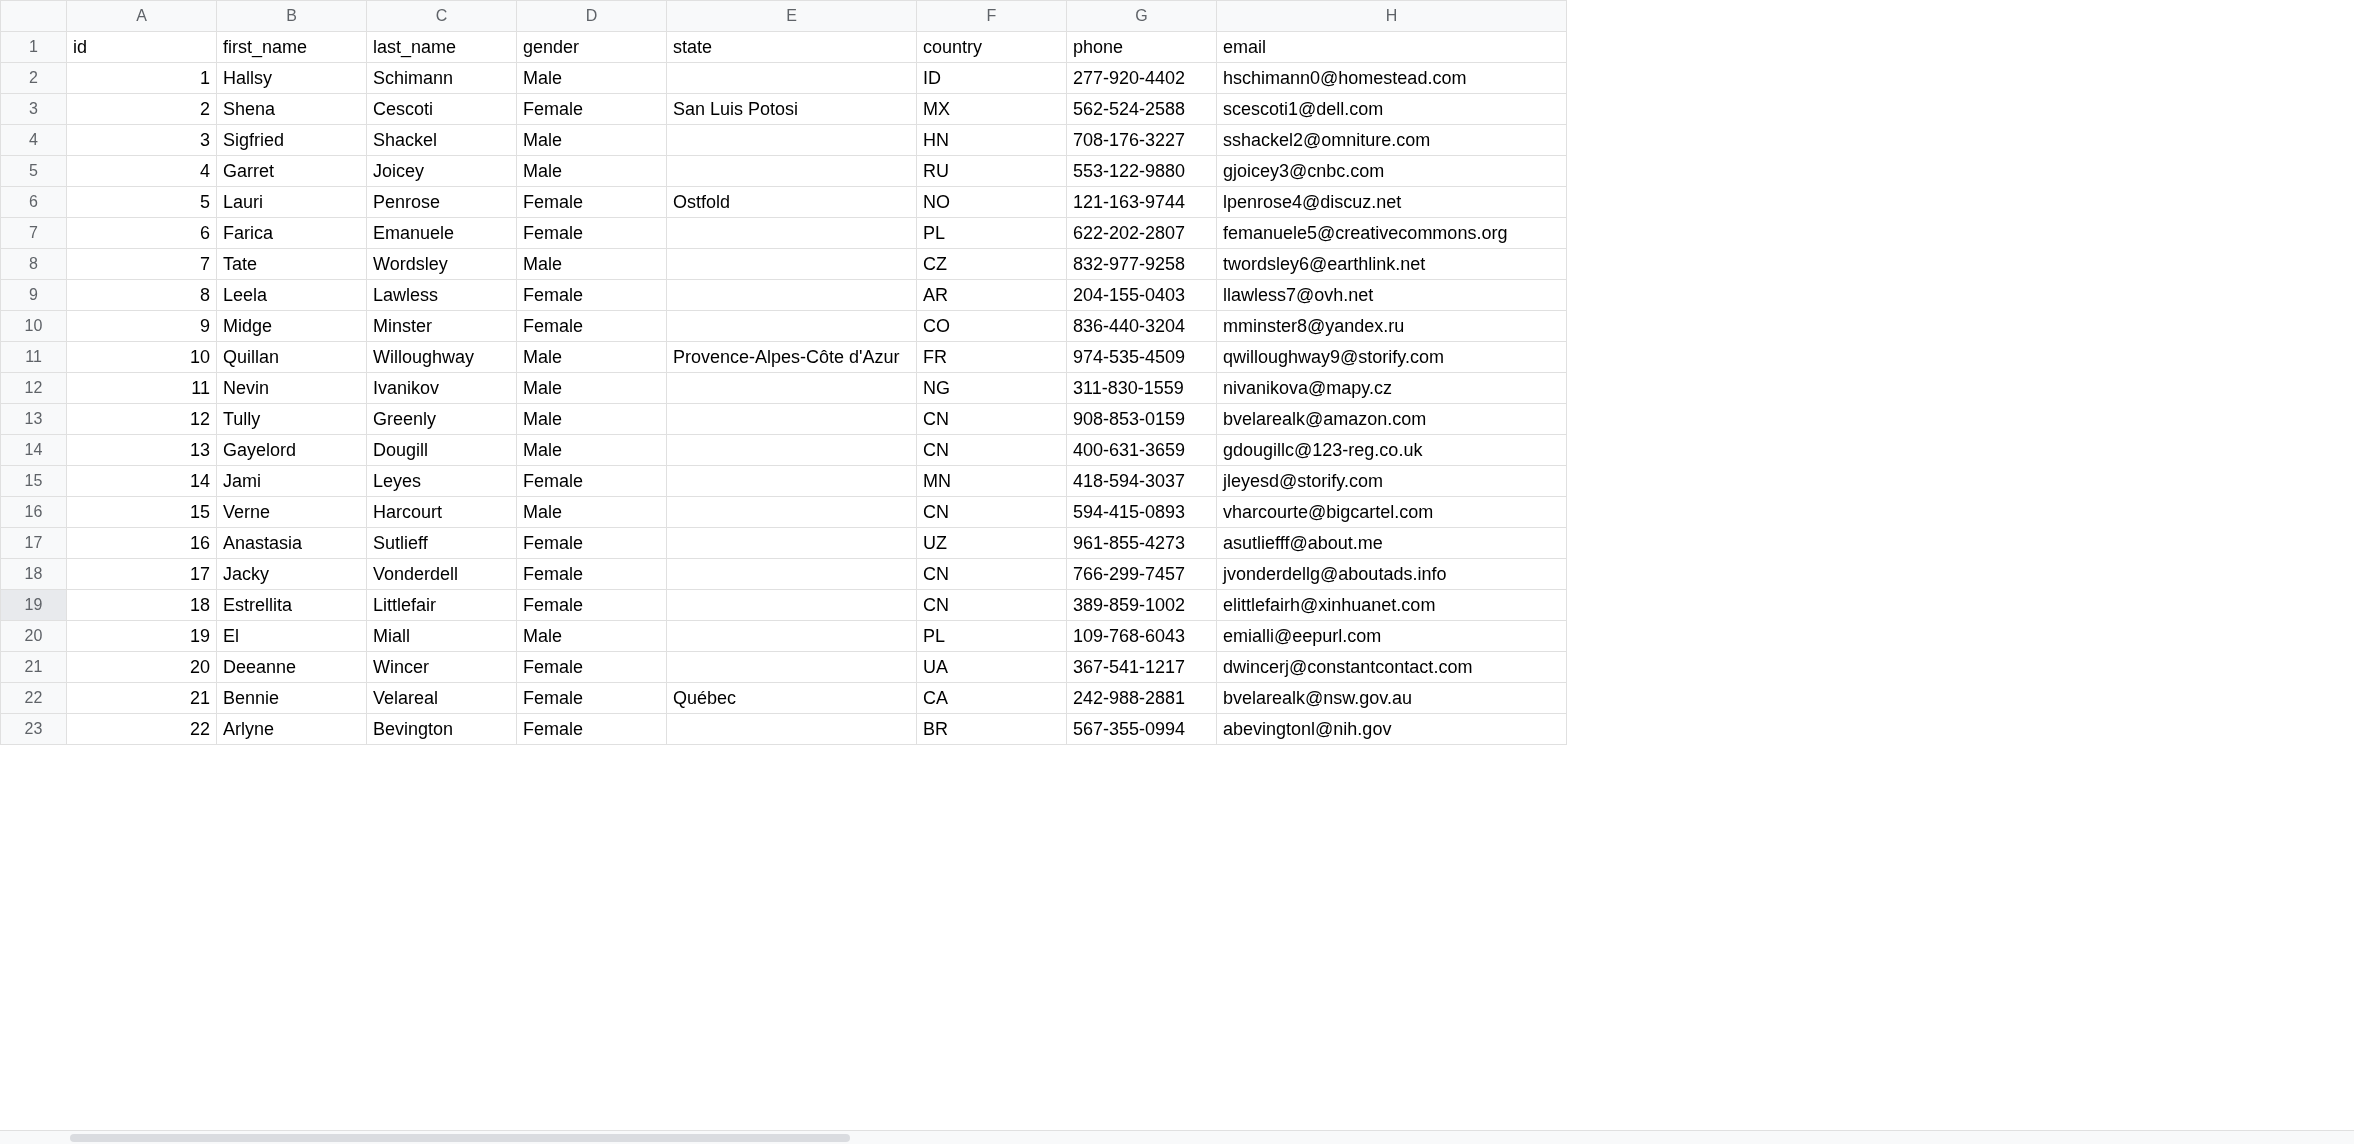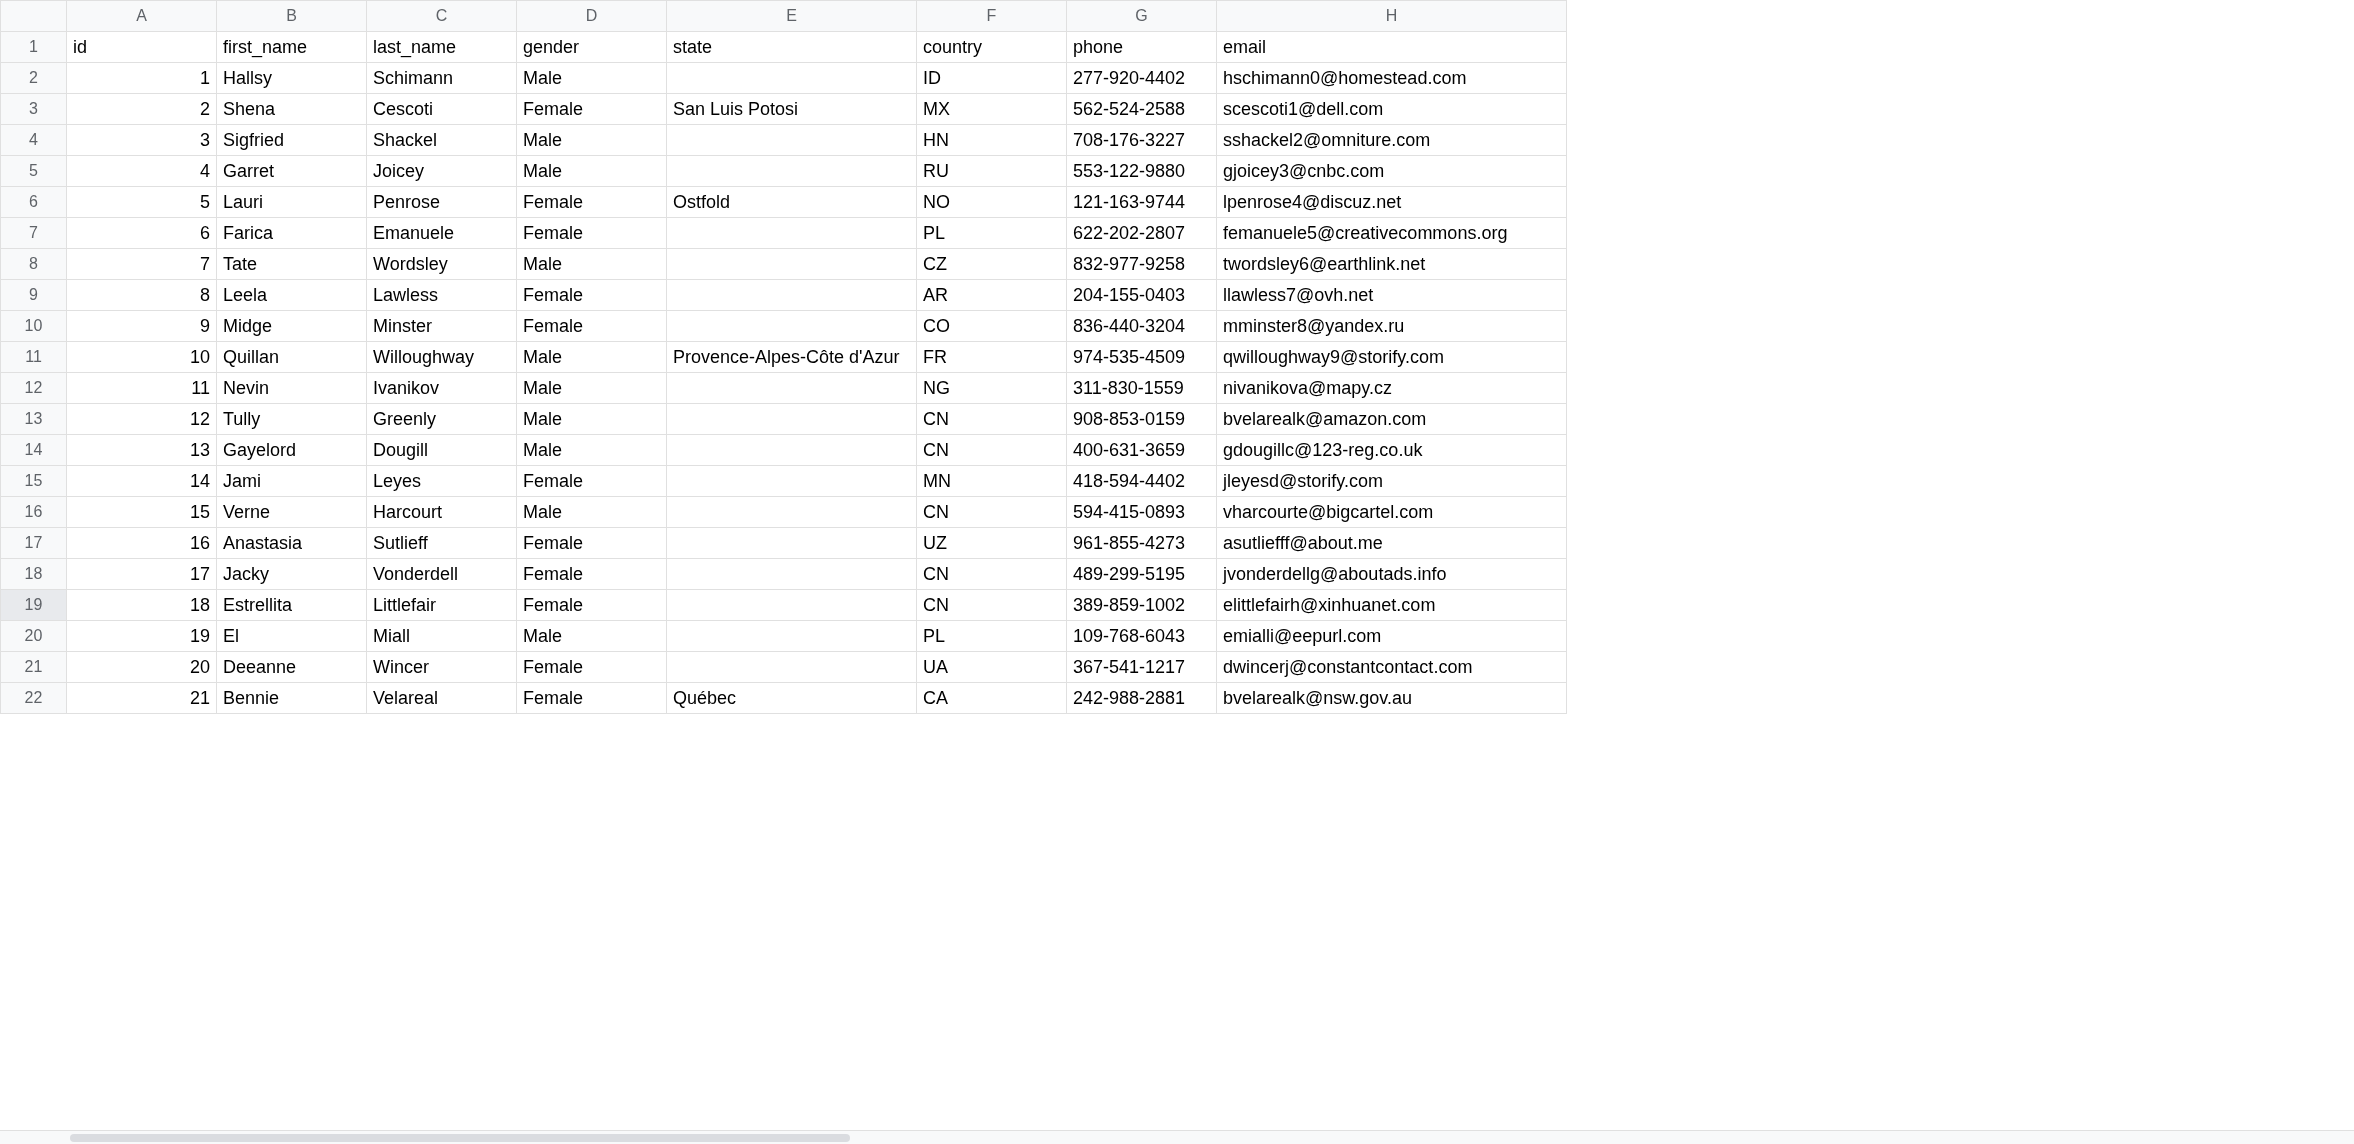--- a/index.html
+++ b/index.html
@@ -278,21 +278,21 @@
             <td class="data-cell col-H">gdougillc@123-reg.co.uk</td>
           </tr>
           <tr>
             <th class="row-header">15</th>
             <td class="data-cell col-A numeric">14</td>
             <td class="data-cell col-B">Jami</td>
             <td class="data-cell col-C">Leyes</td>
             <td class="data-cell col-D">Female</td>
             <td class="data-cell col-E"></td>
             <td class="data-cell col-F">MN</td>
-            <td class="data-cell col-G">418-594-4402</td>
+            <td class="data-cell col-G">418-594-3037</td>
             <td class="data-cell col-H">jleyesd@storify.com</td>
           </tr>
           <tr>
             <th class="row-header">16</th>
             <td class="data-cell col-A numeric">15</td>
             <td class="data-cell col-B">Verne</td>
             <td class="data-cell col-C">Harcourt</td>
             <td class="data-cell col-D">Male</td>
             <td class="data-cell col-E"></td>
             <td class="data-cell col-F">CN</td>
@@ -311,21 +311,21 @@
             <td class="data-cell col-H">asutliefff@about.me</td>
           </tr>
           <tr>
             <th class="row-header">18</th>
             <td class="data-cell col-A numeric">17</td>
             <td class="data-cell col-B">Jacky</td>
             <td class="data-cell col-C">Vonderdell</td>
             <td class="data-cell col-D">Female</td>
             <td class="data-cell col-E"></td>
             <td class="data-cell col-F">CN</td>
-            <td class="data-cell col-G">489-299-5195</td>
+            <td class="data-cell col-G">766-299-7457</td>
             <td class="data-cell col-H">jvonderdellg@aboutads.info</td>
           </tr>
           <tr>
             <th class="row-header selected">19</th>
             <td class="data-cell col-A numeric">18</td>
             <td class="data-cell col-B">Estrellita</td>
             <td class="data-cell col-C">Littlefair</td>
             <td class="data-cell col-D">Female</td>
             <td class="data-cell col-E"></td>
             <td class="data-cell col-F">CN</td>
@@ -357,20 +357,31 @@
           <tr>
             <th class="row-header">22</th>
             <td class="data-cell col-A numeric">21</td>
             <td class="data-cell col-B">Bennie</td>
             <td class="data-cell col-C">Velareal</td>
             <td class="data-cell col-D">Female</td>
             <td class="data-cell col-E">Québec</td>
             <td class="data-cell col-F">CA</td>
             <td class="data-cell col-G">242-988-2881</td>
             <td class="data-cell col-H">bvelarealk@nsw.gov.au</td>
+          </tr>
+          <tr>
+            <th class="row-header">23</th>
+            <td class="data-cell col-A numeric">22</td>
+            <td class="data-cell col-B">Arlyne</td>
+            <td class="data-cell col-C">Bevington</td>
+            <td class="data-cell col-D">Female</td>
+            <td class="data-cell col-E"></td>
+            <td class="data-cell col-F">BR</td>
+            <td class="data-cell col-G">567-355-0994</td>
+            <td class="data-cell col-H">abevingtonl@nih.gov</td>
           </tr>
         </tbody>
     </table>
   </div>
   <div class="scrollbar-h">
     <div class="scrollbar-thumb"></div>
   </div>
 </div>
 
 </body></html>

